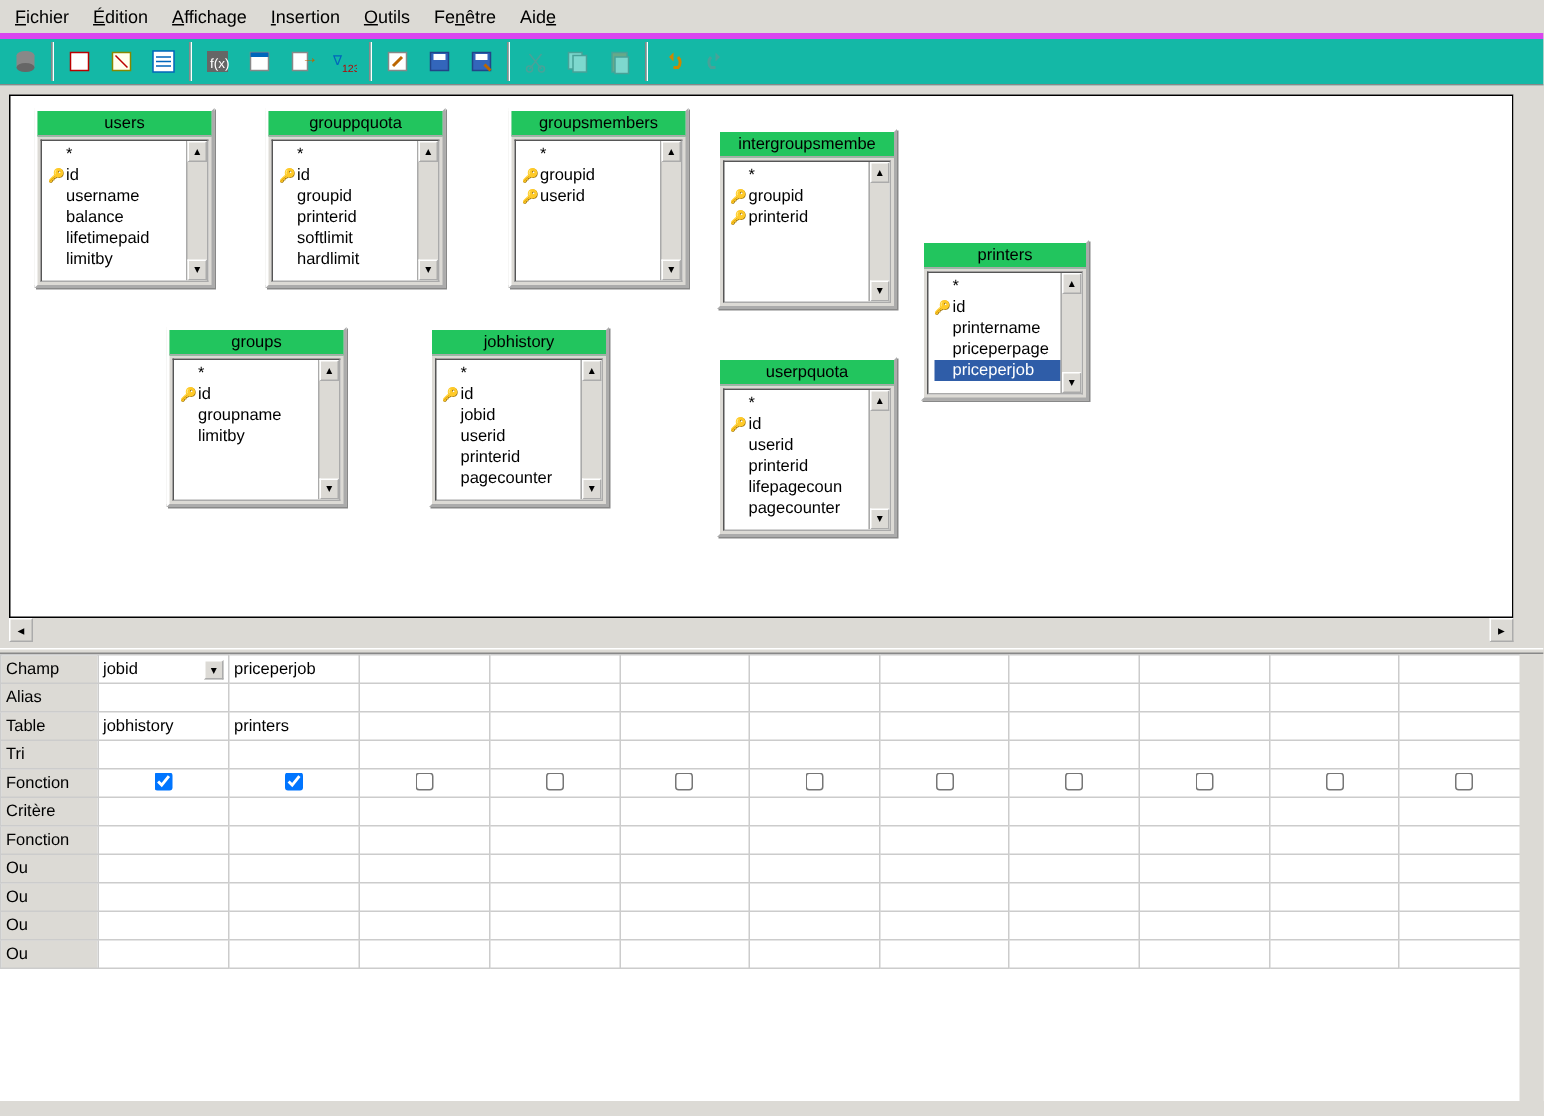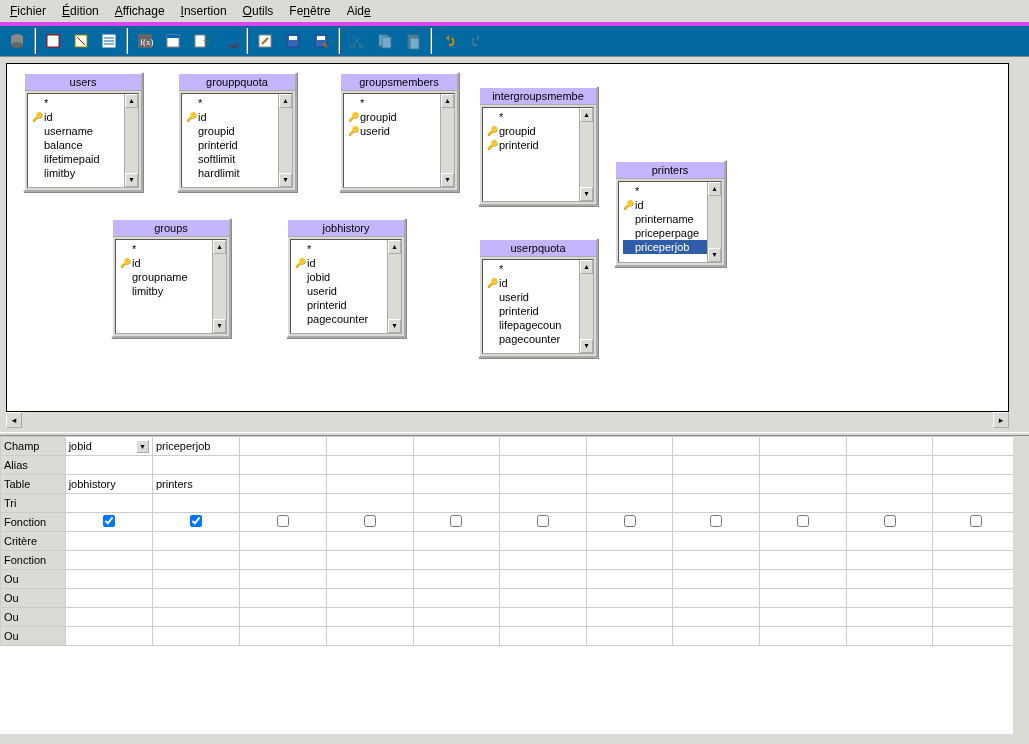--- a/index.html
+++ b/index.html
@@ -18,26 +18,25 @@
   border-bottom: 4px solid #d946ef;
   gap: 4px;
 }
 .menu-item {
   padding: 2px 6px;
   cursor: pointer;
 }
 .menu-item .ul { text-decoration: underline; }
 .toolbar {
   display: flex;
-  background: #0369a1;
+  background: #14b8a6;
   padding: 2px 4px;
   border-bottom: 1px solid #888;
   gap: 2px;
   align-items: center;
-  font-family: Liberation Serif, serif;
 }
 .tb-btn {
   width: 26px;
   height: 26px;
   border: 1px solid transparent;
   display: flex;
   align-items: center;
   justify-content: center;
   cursor: pointer;
 }
@@ -61,21 +60,21 @@
   overflow: hidden;
 }
 .table-box {
   position: absolute;
   background: #dcdad5;
   border: 2px outset #fff;
   box-shadow: 1px 1px 0 #888;
   width: 120px;
 }
 .table-title {
-  background: #c4b5fd;
+  background: #22c55e;
   text-align: center;
   font-size: 11px;
   padding: 2px 0;
   border-bottom: 1px inset #aaa;
 }
 .table-fields {
   background: #fff;
   border: 1px inset #aaa;
   margin: 2px;
   height: 95px;

